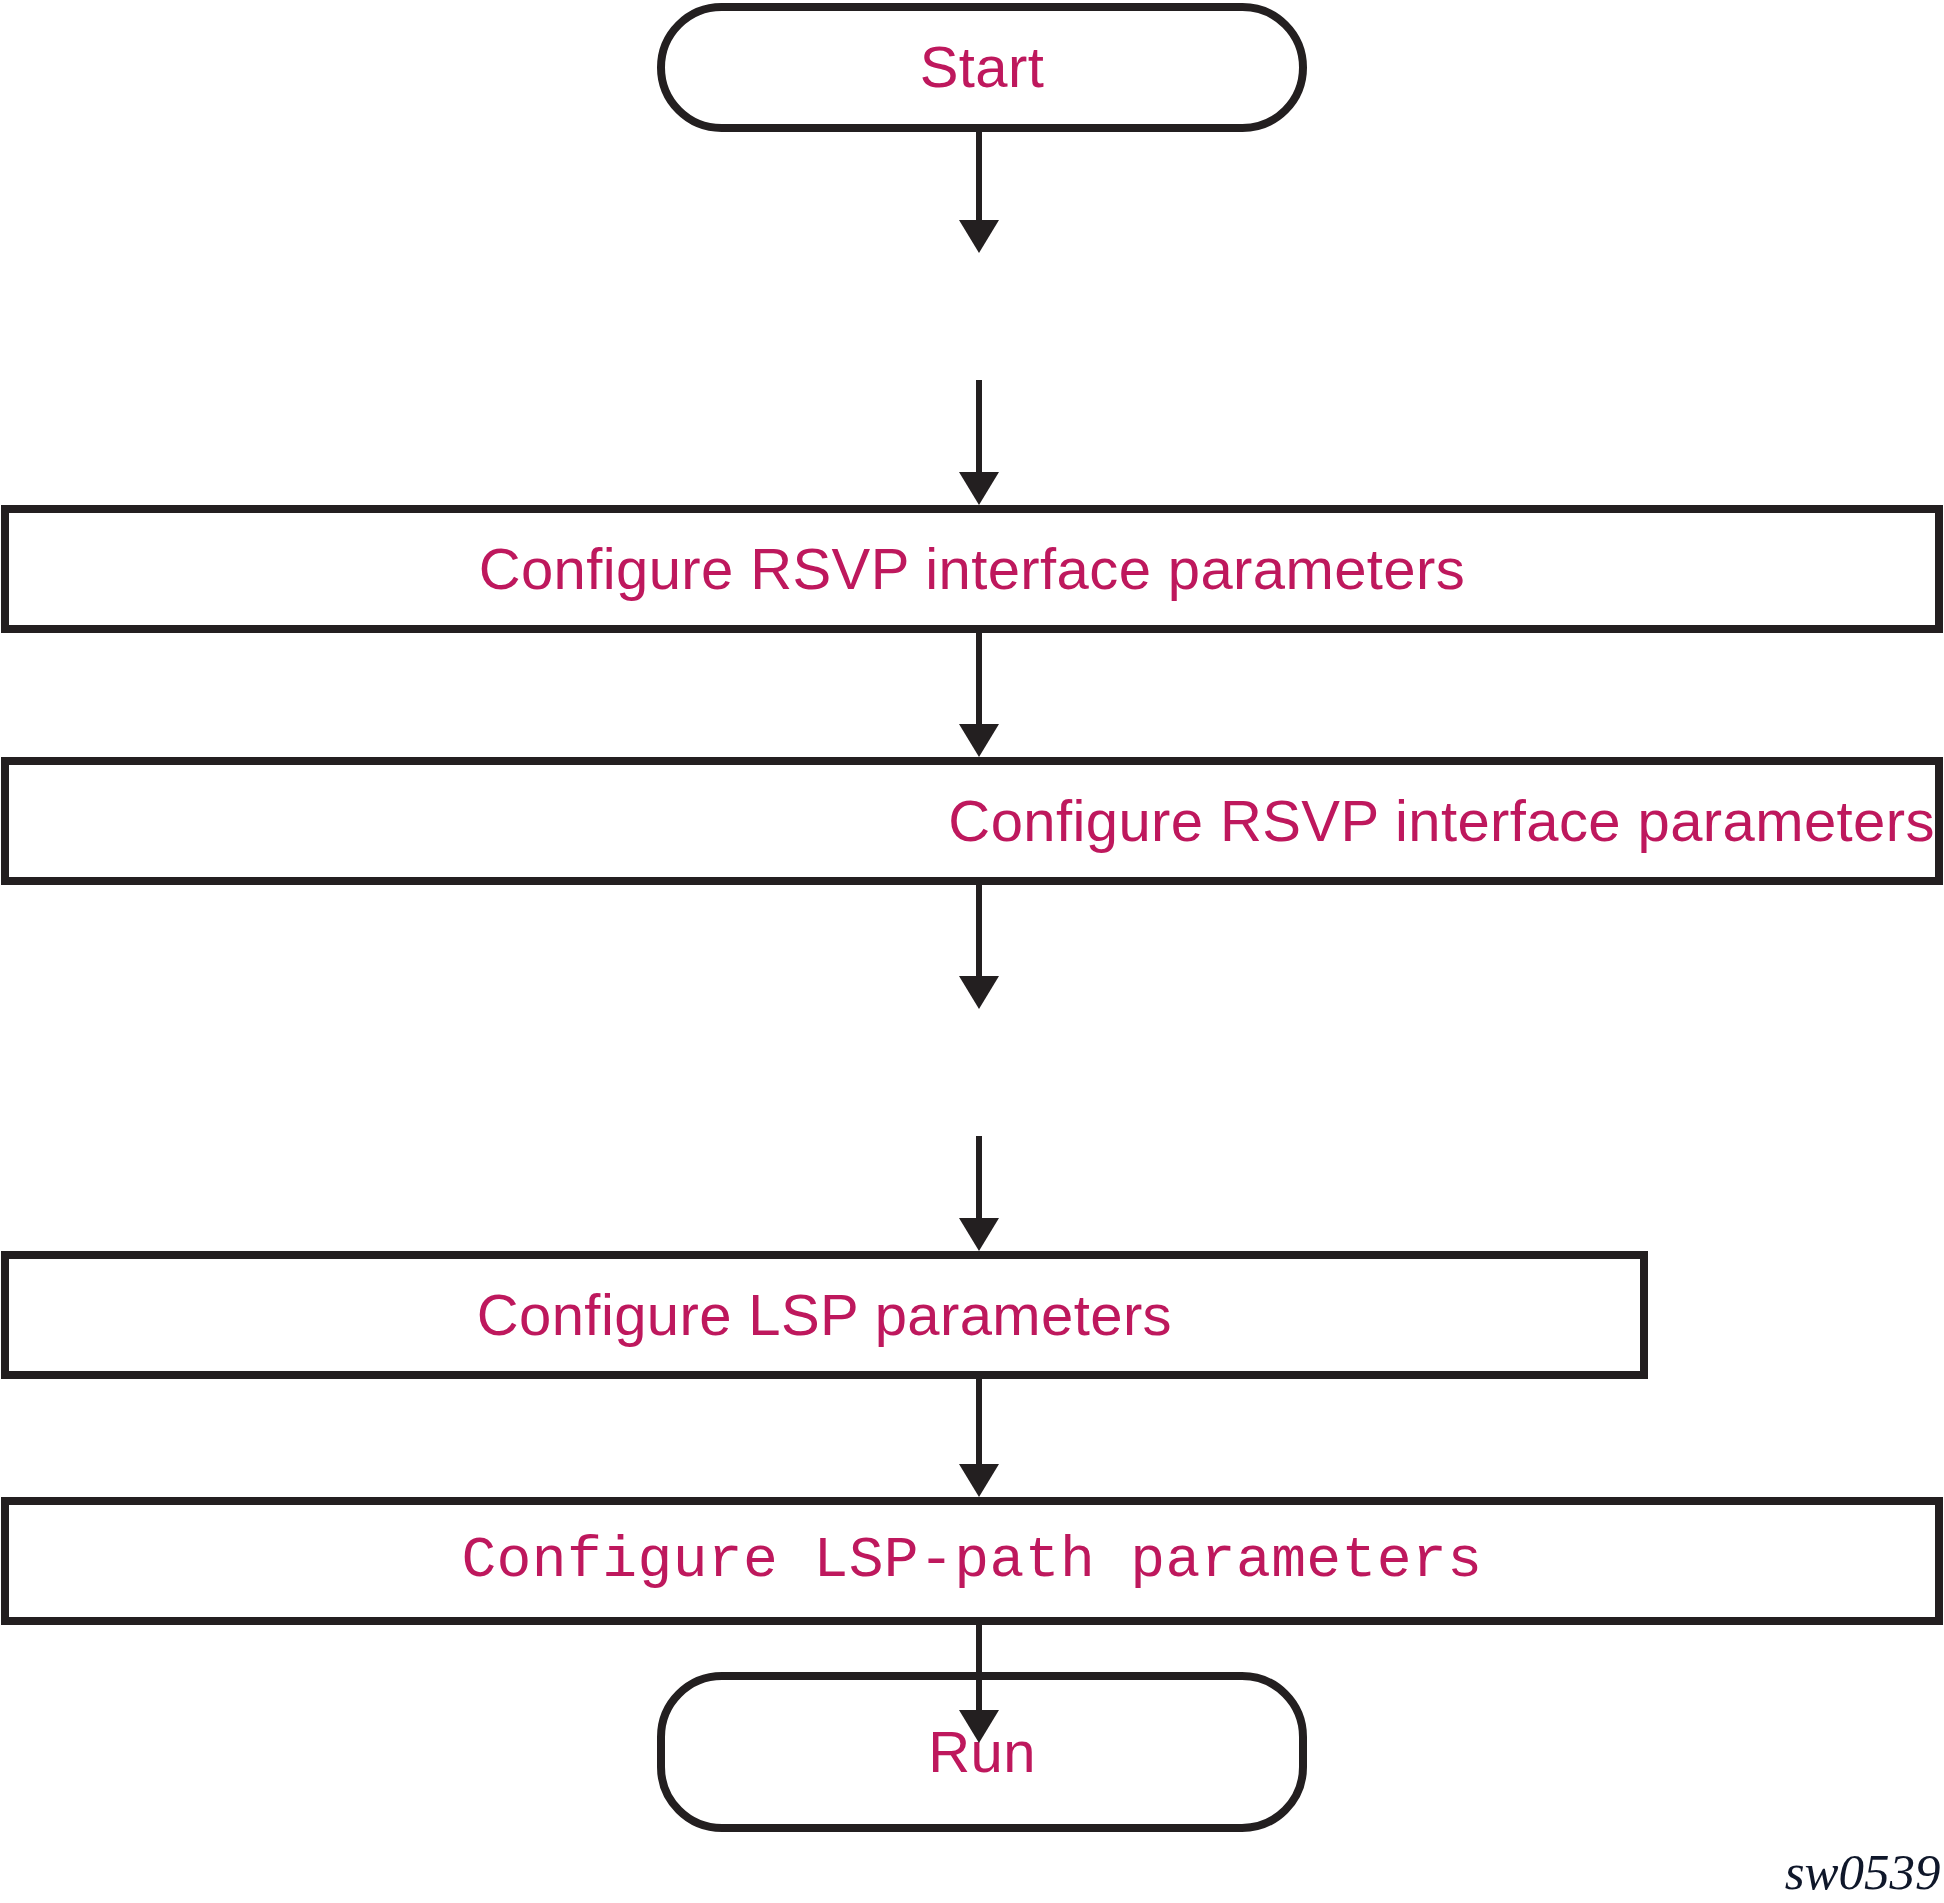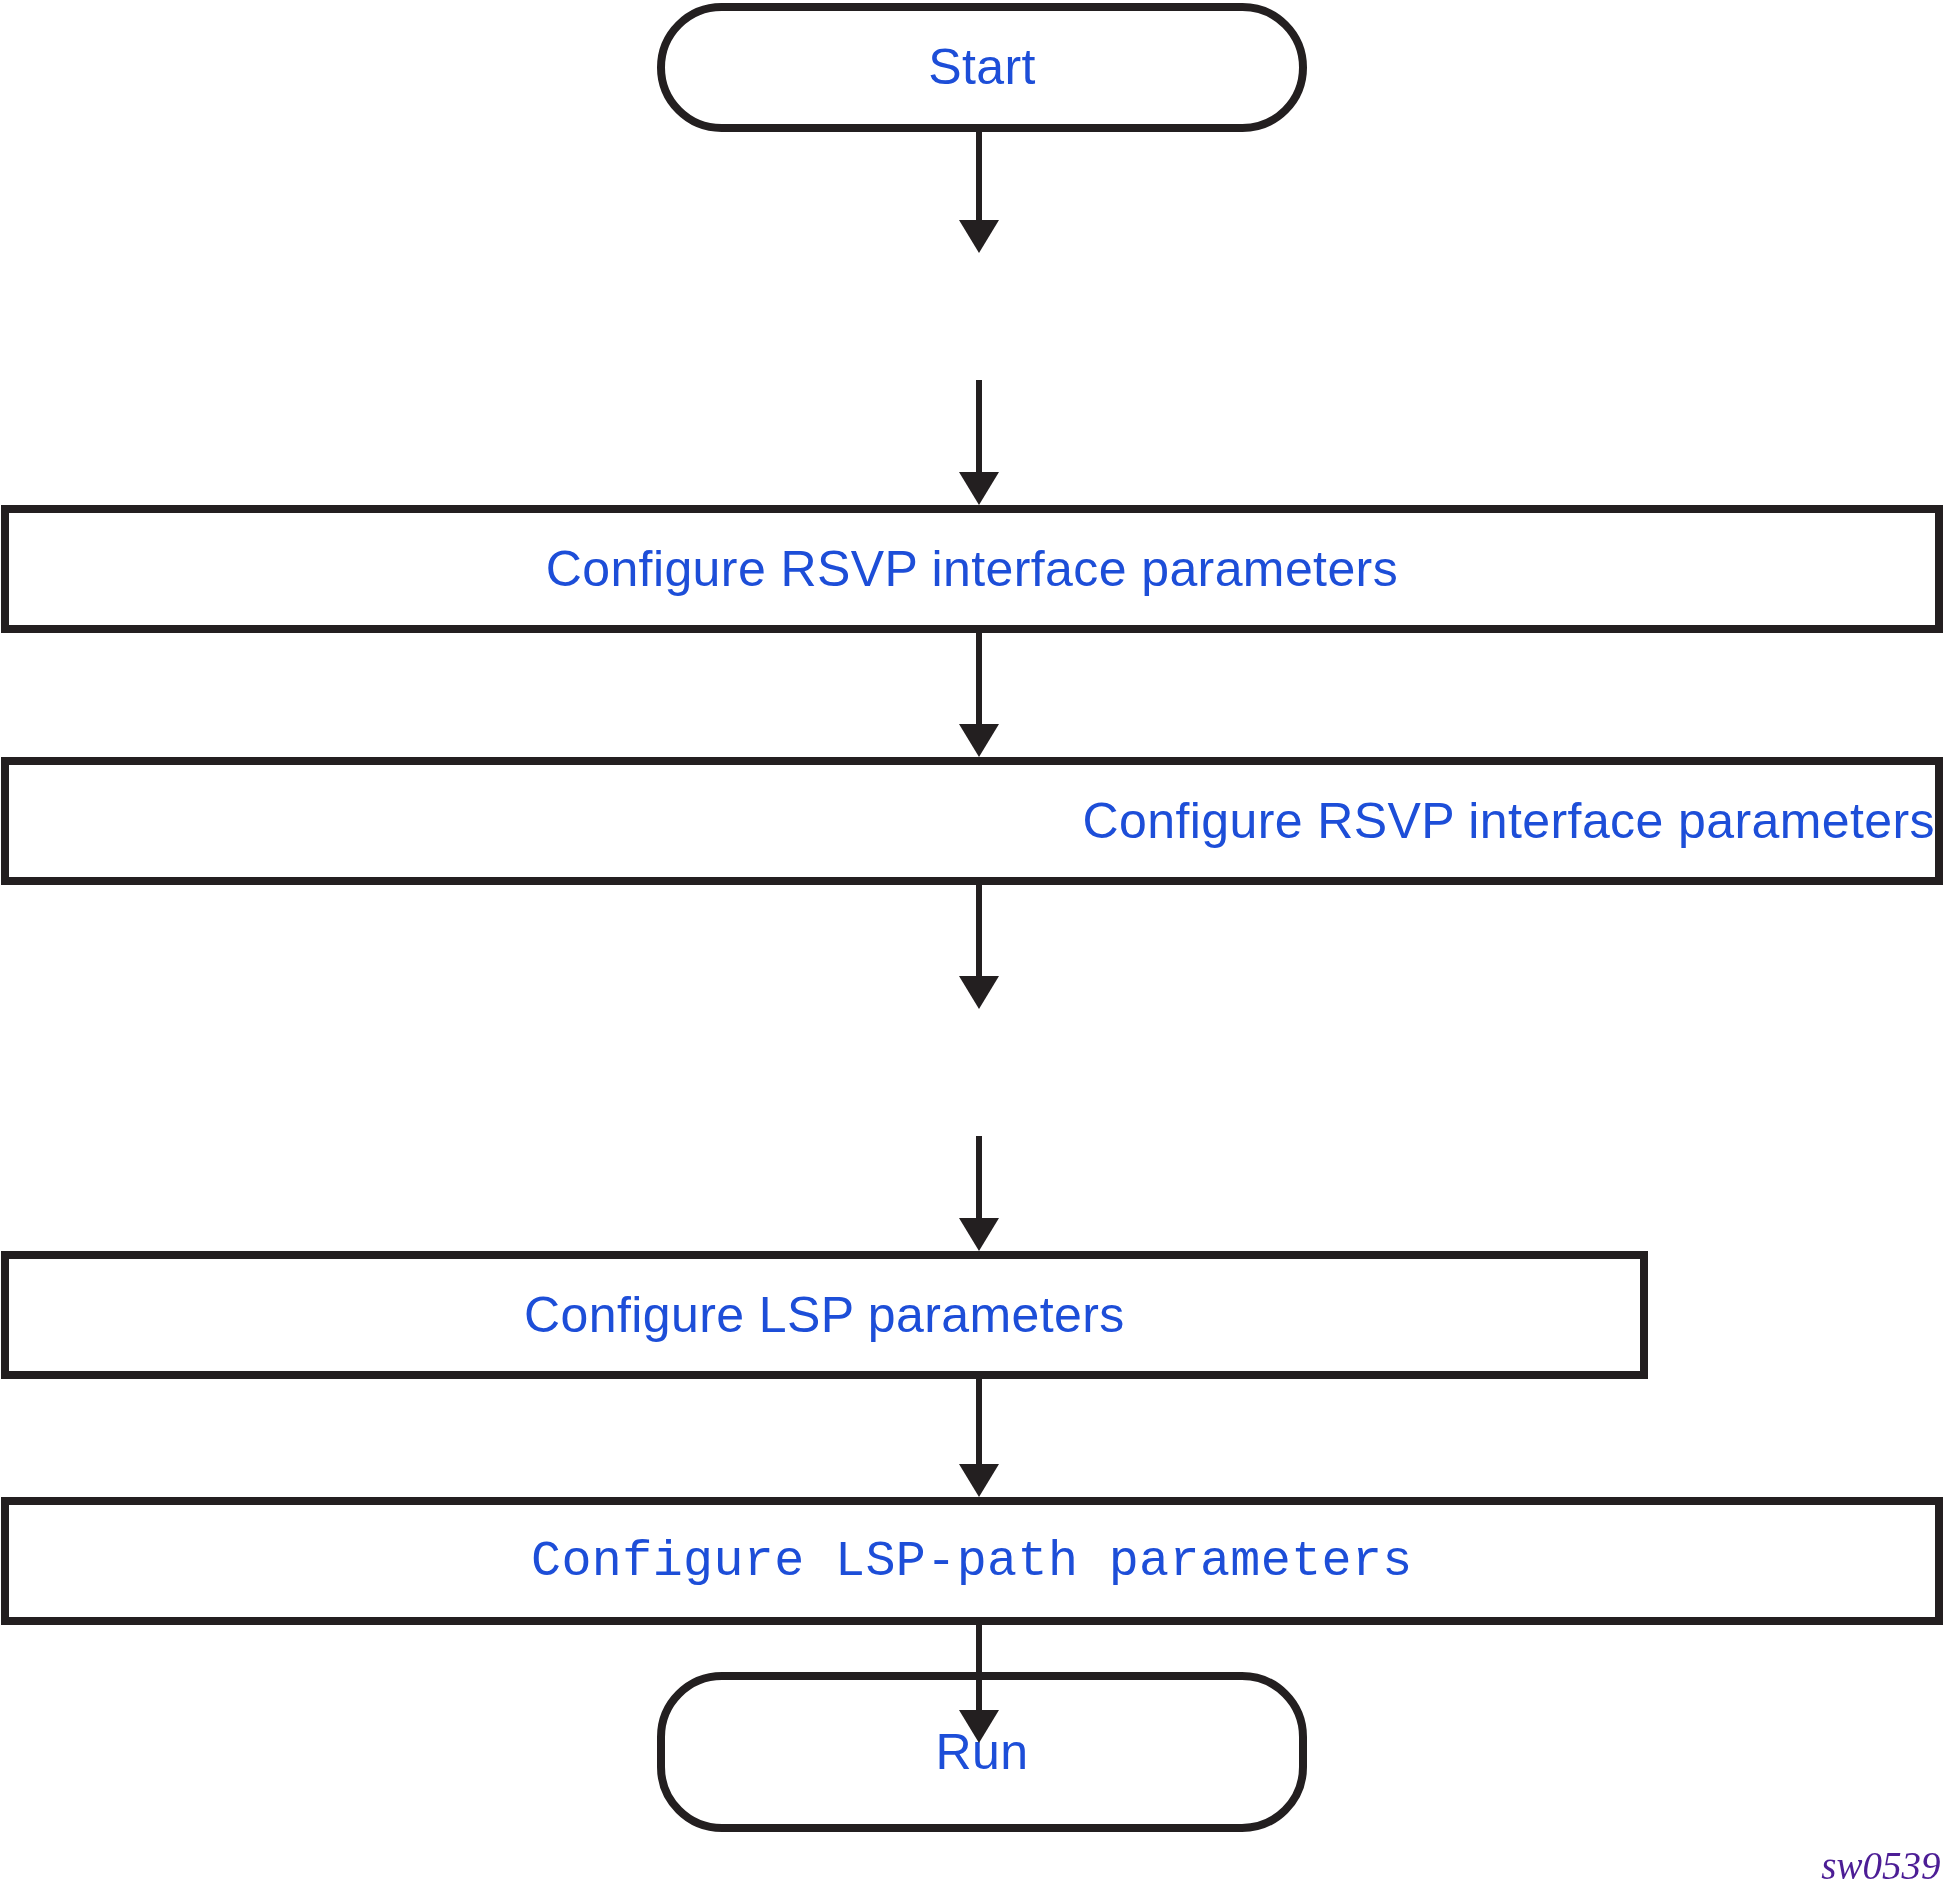--- a/index.html
+++ b/index.html
@@ -23,23 +23,23 @@
     border: 8px solid #231f20;
     display: flex;
     align-items: center;
     justify-content: center;
   }
   .node.stadium {
     border-width: 8.8px;
     border-radius: 65px;
   }
   .node-label {
-    font-size: 50px;
+    font-size: 58px;
     line-height: 1.1;
-    color: #1d4ed8;
+    color: #be185d;
     white-space: nowrap;
     letter-spacing: 0.4px;
   }
   .edge {
     position: absolute;
     width: 40px;
     display: flex;
     flex-direction: column;
     align-items: center;
   }
@@ -55,22 +55,22 @@
     border-left: 20px solid transparent;
     border-right: 20px solid transparent;
     border-top: 33px solid #231f20;
   }
   #figure-id {
     position: absolute;
     right: 3.5px;
     top: 1843px;
     font-family: "Liberation Serif", serif;
     font-style: italic;
-    font-size: 39px;
-    color: #4c1d95;
+    font-size: 51px;
+    color: #0f172a;
     white-space: nowrap;
     text-align: center;
   }
 </style>
 </head>
 <body>
 
 <div id="canvas">
 
   <div class="node stadium" style="left:657px; top:2.6px; width:650px; height:129px;">

